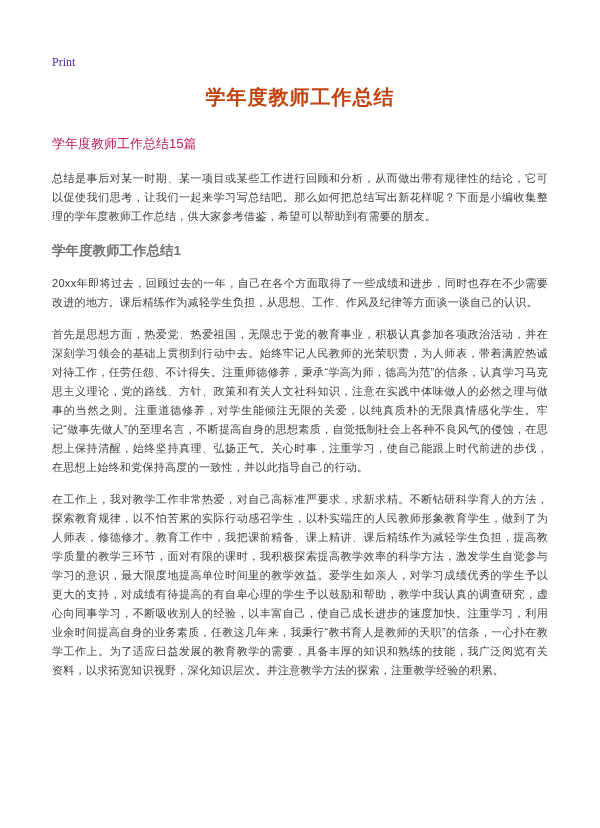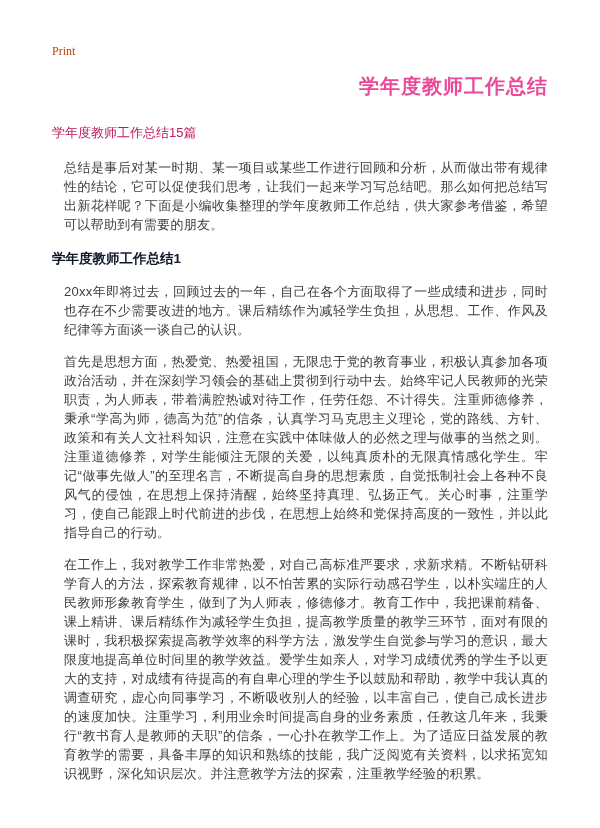--- a/index.html
+++ b/index.html
@@ -13,50 +13,50 @@
       height: 828px;
       box-sizing: border-box;
       background: #ffffff;
       font-family: "Liberation Sans", sans-serif;
       color: #3d3d3d;
       padding: 44px 52px 30px 52px;
       overflow: hidden;
     }
     .print-link {
       font-size: 12px;
-      color: #c2410c;
-      margin: 0 0 14px 0;
+      color: #4c1d95;
+      margin: 11px 0 14px 0;
       font-family: "Liberation Serif", serif;
     }
     .doc-title {
       font-size: 20px;
       font-weight: bold;
-      color: #ec4899;
-      text-align: right;
+      color: #c2410c;
+      text-align: center;
       margin: 0 0 24px 0;
       letter-spacing: 1px;
     }
     .doc-subtitle {
       font-size: 13px;
       color: #be185d;
       margin: 0 0 16px 0;
     }
     p.body-para {
-      font-size: 13px;
+      font-size: 11px;
       line-height: 19px;
       color: #3d3d3d;
       text-align: justify;
       text-justify: inter-ideograph;
-      margin: 0 0 13px 12px;
+      margin: 0 0 13px 0;
       letter-spacing: 0.3px;
     }
     h2.section-heading {
       font-size: 13.5px;
       font-weight: bold;
-      color: #0f172a;
+      color: #737373;
       margin: 16px 0 14px 0;
     }
   </style>
 </head>
 <body>
 
 <div class="page">
 
   <div class="print-link">Print</div>
 

